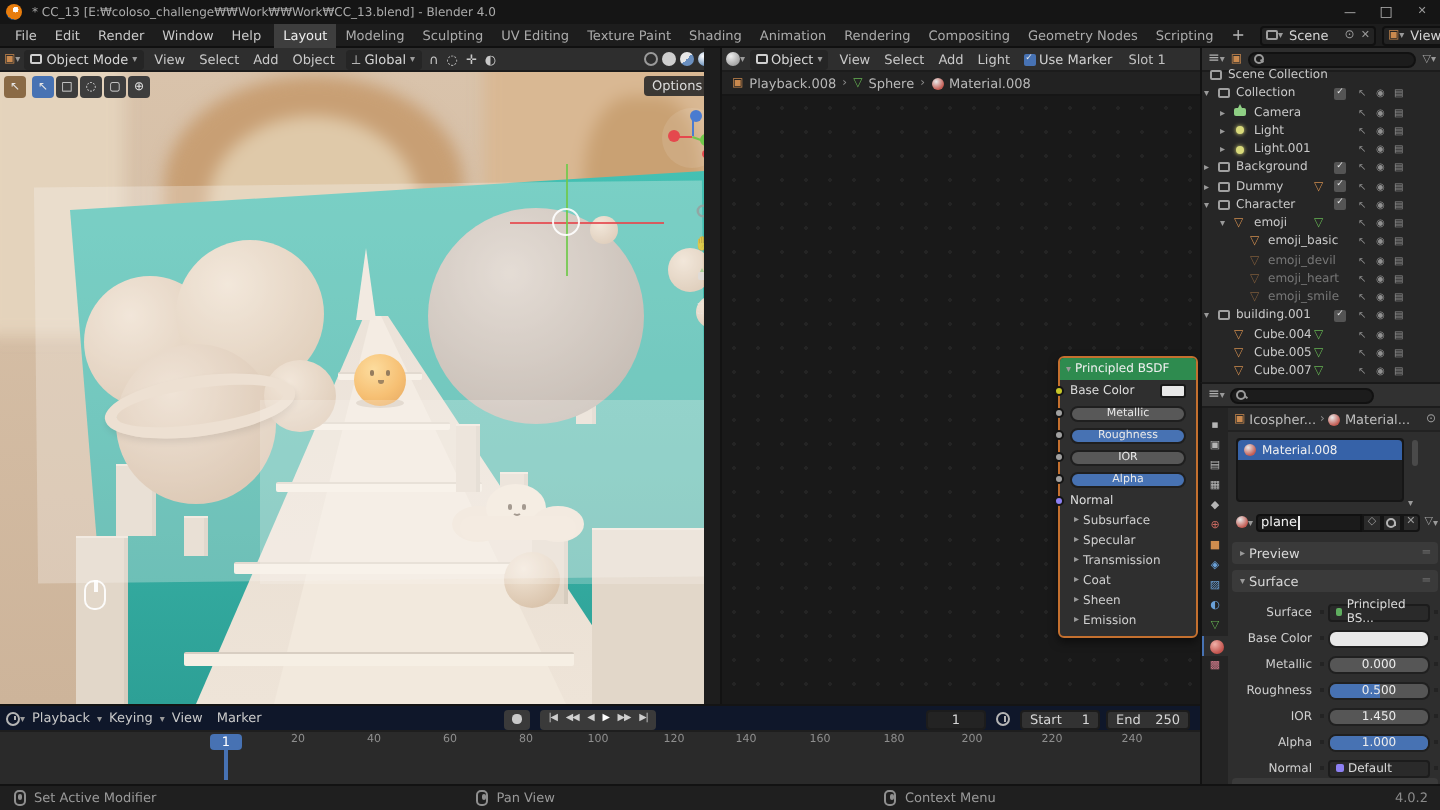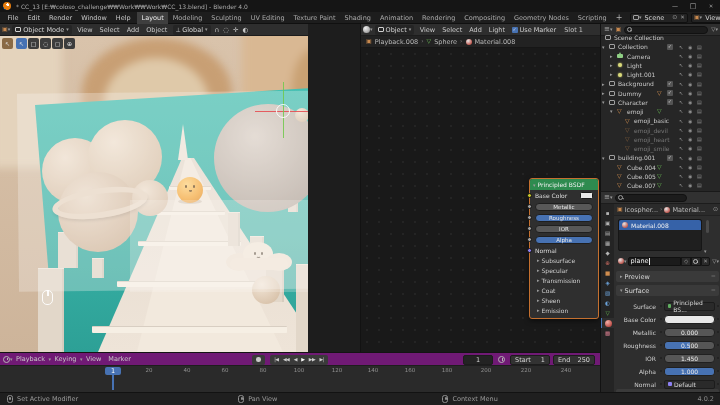--- a/index.html
+++ b/index.html
@@ -54,21 +54,21 @@
   .winbtn{width:18px;height:12px;display:flex;align-items:center;justify-content:center;}
 
   
   .topbar{left:0;top:12px;width:720px;height:12px;background:#1d1d1d;border-bottom:1px solid #101010;}
   .menu-item{padding:0 4.5px;color:#c9c9c9;}
   .ws{padding:0 4.5px;height:12px;line-height:12px;color:#ababab;white-space:nowrap;}
   .ws.active{background:#3e3e3e;color:#ededed;}
   .tb-pill{height:10px;background:#232323;border:1px solid #101010;border-radius:2px;display:flex;align-items:center;padding:0 2px;margin-left:3px;}
 
   
-  .viewport{left:0;top:24px;width:308px;height:328px;overflow:hidden;background:#1d4ed8;}
+  .viewport{left:0;top:24px;width:352px;height:328px;overflow:hidden;background:#1d4ed8;}
   .vp-header{left:0;top:0;width:360px;height:12px;background:#2e2e2e;border-bottom:1px solid #1c1c1c;z-index:30;padding:0 2px;}
   .hdr-item{padding:0 3.5px;color:#c9c9c9;white-space:nowrap;}
   .hdr-drop{height:10px;background:#252525;border-radius:2px;display:flex;align-items:center;padding:0 3px;margin:0 2px;color:#d5d5d5;}
   .shade-circ{width:7px;height:7px;border-radius:50%;margin-left:2px;display:inline-block;}
 
   .vp-scene{left:0;top:12px;width:360px;height:316px;overflow:hidden;}
   .blurwrap{position:absolute;left:-8px;top:-8px;width:376px;height:140px;filter:blur(4px);}
   .teal{position:absolute;left:0;top:0;width:360px;height:316px;
         background:linear-gradient(180deg,#48c5b7 0%,#3ab4a8 55%,#2da096 100%);
         clip-path:polygon(35px 69px,360px 49px,360px 316px,55px 316px);}
@@ -129,21 +129,21 @@
   .flabel{width:44px;text-align:right;color:#cfcfcf;padding-right:2px;font-size:6px;}
   .fdot{width:2px;height:2px;background:#232323;margin:0 2px;}
   .fpill{position:relative;flex:1;height:9px;border-radius:4px;background:#565656;border:1px solid #202020;color:#ececec;font-size:6px;display:flex;align-items:center;justify-content:center;overflow:hidden;}
   .fpill .fill{position:absolute;left:0;top:0;bottom:0;background:#4772b3;}
   .fpill span{position:relative;}
   .fbtn{flex:1;height:9px;border-radius:2px;background:#2a2a2a;border:1px solid #1c1c1c;color:#dcdcdc;font-size:6px;display:flex;align-items:center;padding:0 3px;gap:2px;}
   .panelhdr{position:absolute;left:2px;width:103px;height:11px;background:#3a3a3a;border-radius:2px;display:flex;align-items:center;padding:0 4px;color:#d8d8d8;gap:2px;}
 
   
   .timeline{left:0;top:352px;width:600px;height:40px;background:#2a2a2a;border-top:1px solid #141414;}
-  .tl-header{left:0;top:0;width:600px;height:13px;background:#701a75;border-bottom:1px solid #1e1e1e;padding:0 3px;}
+  .tl-header{left:0;top:0;width:600px;height:13px;background:#0f172a;border-bottom:1px solid #1e1e1e;padding:0 3px;}
   .tl-ruler{left:0;top:13px;width:600px;height:9px;background:#2a2a2a;}
   .rnum{position:absolute;top:1px;transform:translateX(-50%);color:#8f8f8f;font-size:5.5px;}
   .tl-chan{left:0;top:22px;width:600px;height:18px;background:#232323;}
   .tl-grid{position:absolute;left:96px;top:0;width:504px;height:18px;
       background-image:repeating-linear-gradient(90deg,#2c2c2c 0 1px,transparent 1px 38.3px);}
   .pbgroup{height:10px;background:#3a3a3a;border-radius:2px;display:flex;align-items:center;padding:0 2px;}
   .pbtn{padding:0 2.2px;font-size:4.8px;color:#cecece;letter-spacing:-0.5px;}
   .tlpill{height:10px;background:#323232;border:1px solid #1c1c1c;border-radius:2px;display:flex;align-items:center;padding:0 4px;color:#d5d5d5;}
 
   

